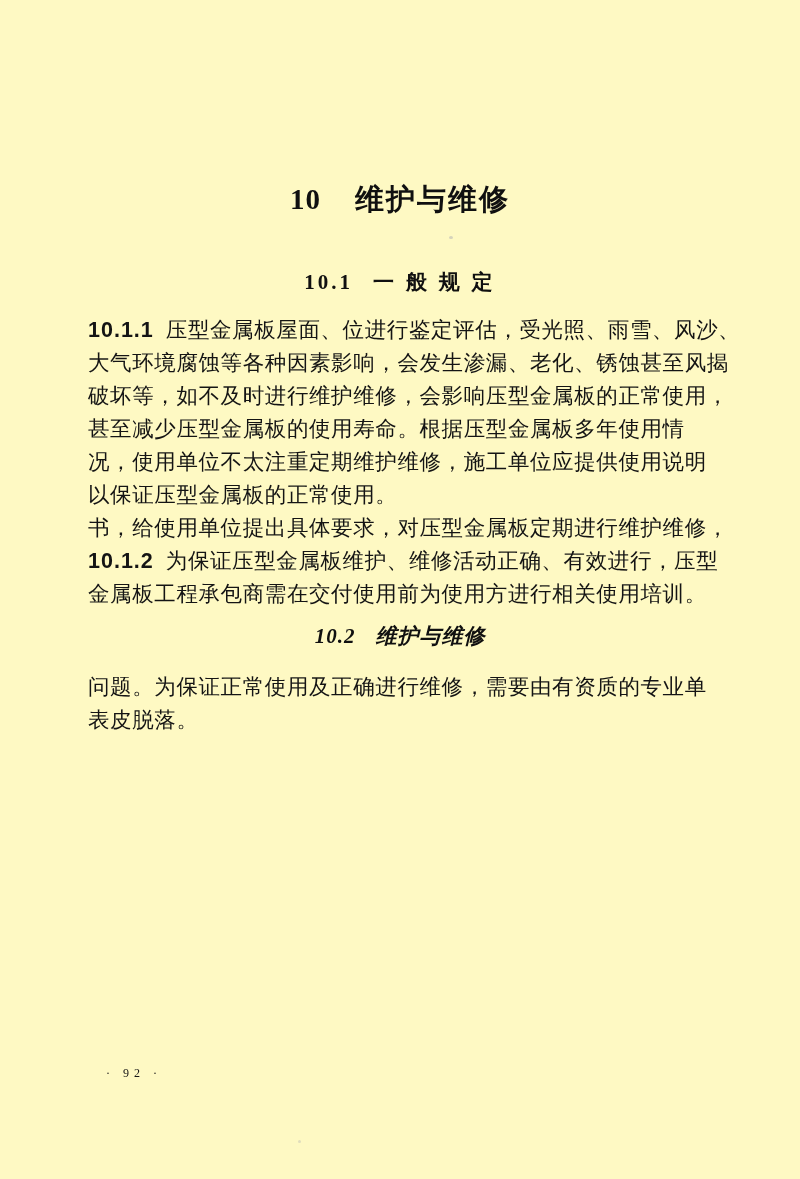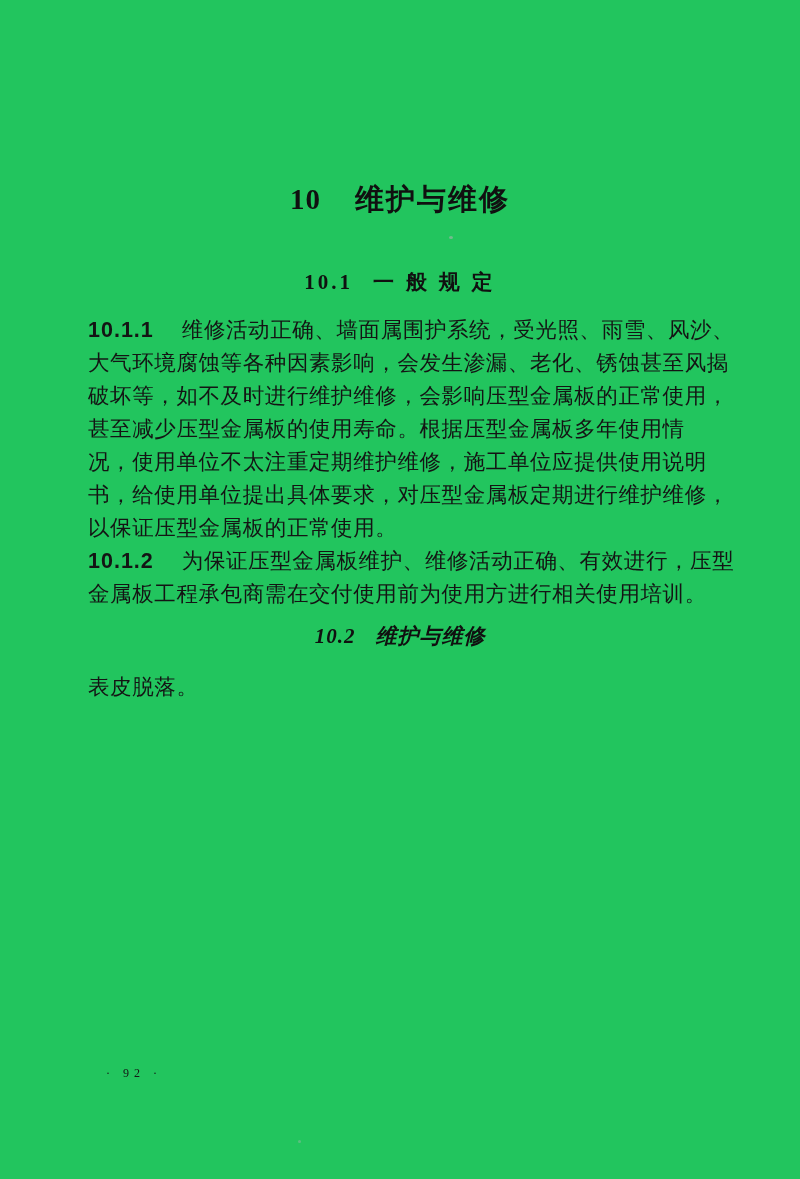--- a/index.html
+++ b/index.html
@@ -2,21 +2,21 @@
 <html><head>
 <meta charset="utf-8">
 <style>
   * { margin: 0; padding: 0; box-sizing: border-box; }
   html, body { background: #ffffff; }
   .page {
     position: relative;
     width: 800px;
     height: 1179px;
     margin: 0 auto;
-    background: #22c55e;
+    background: #fef9c3;
     color: #111111;
     overflow: hidden;
     font-family: "Liberation Serif", serif;
   }
   .chapter-heading {
     position: absolute;
     top: 180px;
     left: 0;
     width: 100%;
     text-align: center;
@@ -59,21 +59,21 @@
     letter-spacing: 0.6px;
     color: #141414;
   }
   #clause-10-1-1 { top: 314px; }
   #clause-10-1-2 { top: 545px; }
   #clause-10-2-5 { top: 671px; }
   .clause .line { text-align: justify; white-space: nowrap; }
   .clause-num {
     font-family: "Liberation Sans", sans-serif;
     font-weight: bold;
-    margin-right: 28px;
+    margin-right: 12px;
     letter-spacing: 1px;
   }
   .page-number {
     position: absolute;
     top: 1066px;
     left: 106px;
     font-size: 12px;
     letter-spacing: 5px;
     color: #151515;
     font-family: "Liberation Serif", serif;
@@ -91,37 +91,38 @@
 
 <div class="page">
 
   <h1 class="chapter-heading"><span class="num">10</span><span>维护与维修</span></h1>
 
   <span class="speck" id="speck-under-title"></span>
 
   <h2 class="section-heading" id="section-10-1"><span class="num">10.1</span><span>一 般 规 定</span></h2>
 
   <div class="clause" id="clause-10-1-1">
-    <div class="line"><span class="clause-num">10.1.1</span><span>维修活动正确、墙面属围护系统，受光照、雨雪、风沙、</span></div>
+    <div class="line"><span class="clause-num">10.1.1</span><span>压型金属板屋面、位进行鉴定评估，受光照、雨雪、风沙、</span></div>
     <div class="line">大气环境腐蚀等各种因素影响，会发生渗漏、老化、锈蚀甚至风揭</div>
     <div class="line">破坏等，如不及时进行维护维修，会影响压型金属板的正常使用，</div>
     <div class="line">甚至减少压型金属板的使用寿命。根据压型金属板多年使用情</div>
     <div class="line">况，使用单位不太注重定期维护维修，施工单位应提供使用说明</div>
+    <div class="line">以保证压型金属板的正常使用。</div>
     <div class="line">书，给使用单位提出具体要求，对压型金属板定期进行维护维修，</div>
-    <div class="line">以保证压型金属板的正常使用。</div>
   </div>
 
   <div class="clause" id="clause-10-1-2">
     <div class="line"><span class="clause-num">10.1.2</span><span>为保证压型金属板维护、维修活动正确、有效进行，压型</span></div>
     <div class="line">金属板工程承包商需在交付使用前为使用方进行相关使用培训。</div>
   </div>
 
   <h2 class="section-heading" id="section-10-2"><span class="num">10.2</span><span>维护与维修</span></h2>
 
   <div class="clause" id="clause-10-2-5">
+    <div class="line">问题。为保证正常使用及正确进行维修，需要由有资质的专业单</div>
     <div class="line">表皮脱落。</div>
   </div>
 
   <div class="page-number">· 92 ·</div>
 
   <span class="speck" id="speck-bottom"></span>
 
 </div>
 
 </body></html>

